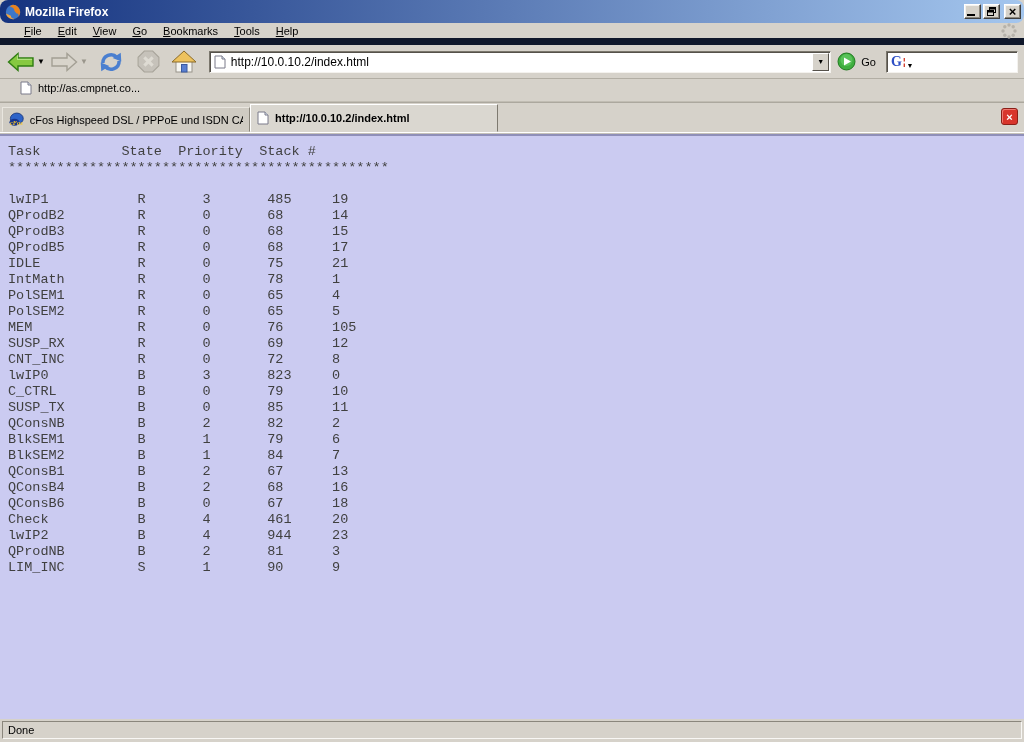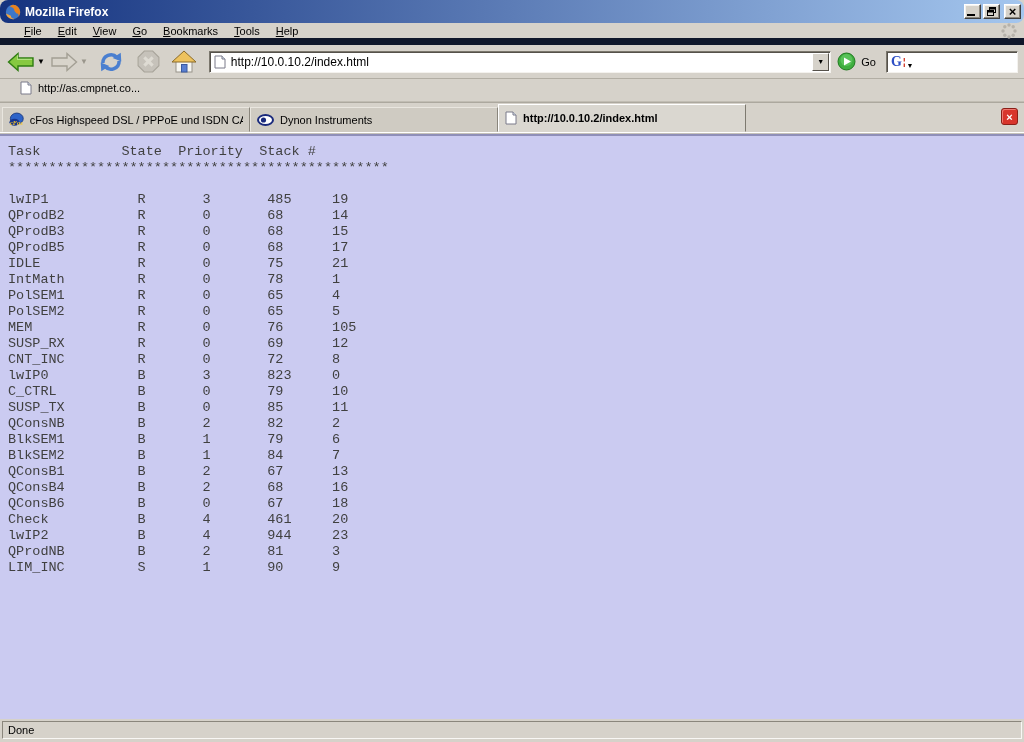--- a/index.html
+++ b/index.html
@@ -182,27 +182,20 @@
 </div>
 
 <div class="tabbar">
   <div class="tab">
     <svg width="16" height="15" viewBox="0 0 16 15">
       <ellipse cx="8.5" cy="6.5" rx="7" ry="6" fill="#2d63c8" stroke="#1a3a80"></ellipse>
       <ellipse cx="6" cy="10.5" rx="5.5" ry="3.8" fill="#16348c"></ellipse>
       <text x="1" y="13" font-family="Liberation Serif,serif" font-style="italic" font-weight="bold" font-size="7" fill="#f4c52c">cFos</text>
     </svg>
     <span class="tlabel">cFos Highspeed DSL / PPPoE und ISDN CAP...</span>
-  </div>
-  <div class="tab">
-    <svg width="17" height="12" viewBox="0 0 17 12">
-      <ellipse cx="8.5" cy="6" rx="7.5" ry="5" fill="#fff" stroke="#1a2a7c" stroke-width="2"></ellipse>
-      <circle cx="6.5" cy="6" r="2.6" fill="#1a2a7c"></circle>
-    </svg>
-    <span class="tlabel">Dynon Instruments</span>
   </div>
   <div class="tab active">
     <svg width="12" height="14" viewBox="0 0 12 14">
       <path d="M1 1 H8 L11 4 V13 H1 Z" fill="#fff" stroke="#7a7a8a"></path>
       <path d="M8 1 L8 4 H11" fill="#d8e4f0" stroke="#7a7a8a"></path>
     </svg>
     <span class="tlabel">http://10.0.10.2/index.html</span>
   </div>
   <div class="tabspacer"></div>
   <div class="tabclose">

